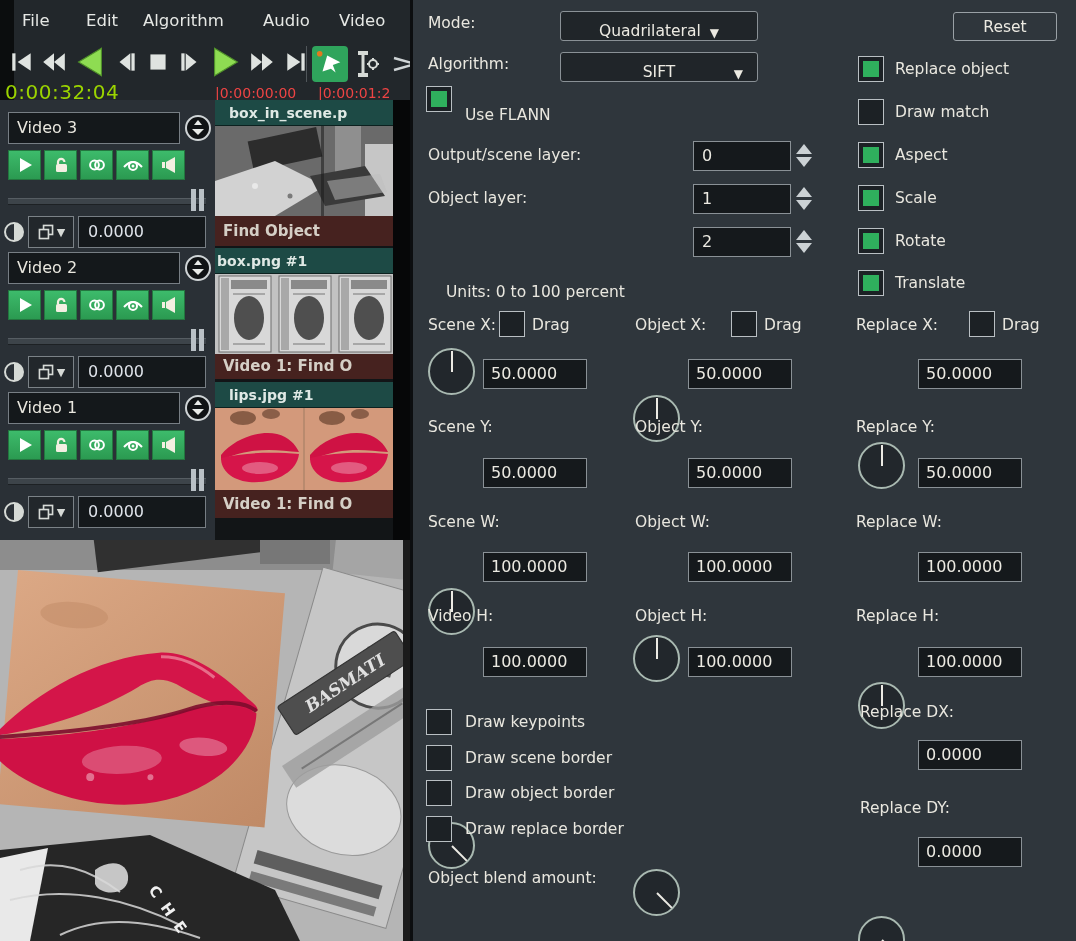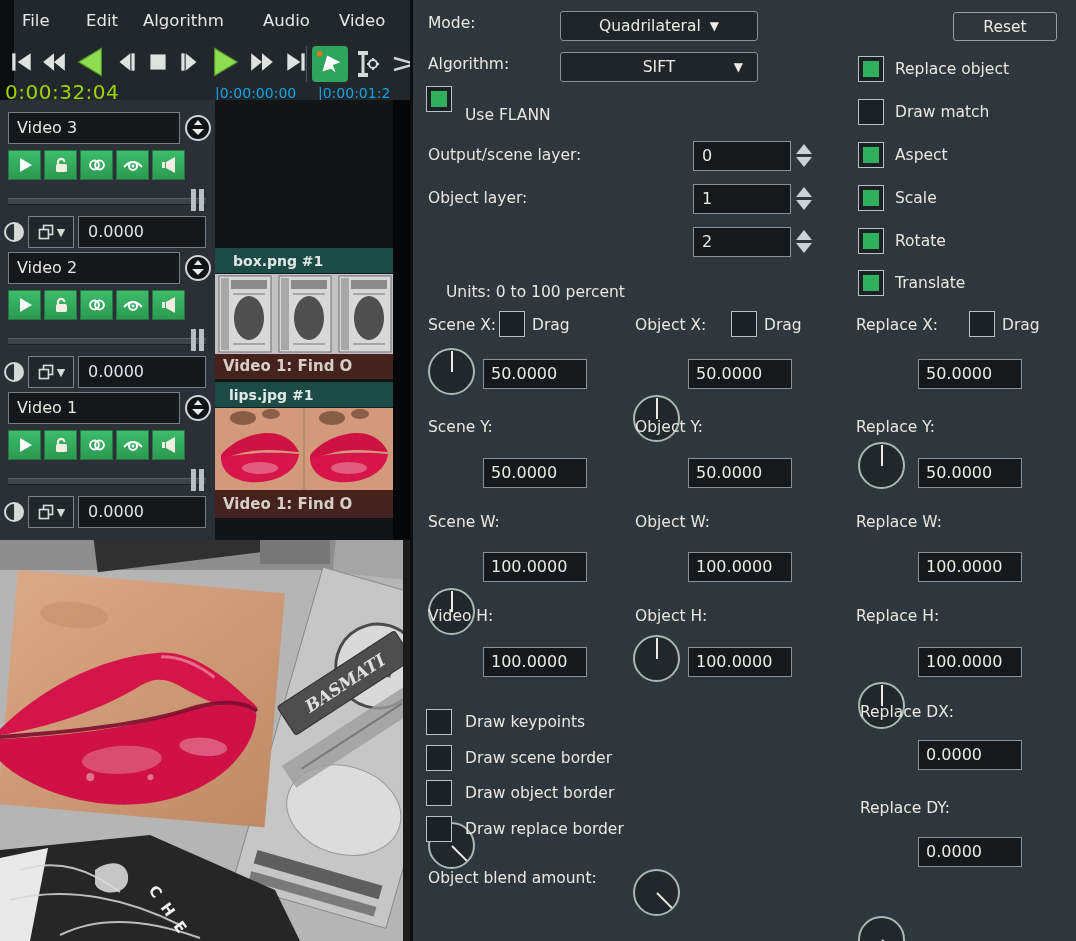--- a/index.html
+++ b/index.html
@@ -11,21 +11,21 @@
   
   #topbar{left:0;top:0;width:410px;height:100px;background:#22272b;}
   #topbar .edge{left:0;top:0;width:14px;height:100px;background:#0b0d0e;}
   .menu-item{top:11px;font-size:16.5px;color:#e6e8e5;cursor:default;}
   .tbtn{top:48px;width:28px;height:28px;display:flex;align-items:center;justify-content:center;}
   .tbtn.big{top:44px;width:36px;height:36px;}
   .tsep{left:306px;top:46px;width:1px;height:36px;background:#50565a;}
   .tool-green{left:312px;top:46px;width:36px;height:36px;background:#2fa45c;border-radius:4px;
               display:flex;align-items:center;justify-content:center;position:absolute;}
   #timecode{left:5px;top:80px;font-size:20px;color:#9bd400;letter-spacing:.5px;}
-  .ruler-mark{top:85px;font-size:14px;color:#0ea5e9;white-space:nowrap;}
+  .ruler-mark{top:85px;font-size:14px;color:#ef4444;white-space:nowrap;}
   
   #trackpanel{left:0;top:100px;width:215px;height:440px;background:#2a3036;}
   .track{position:absolute;left:0;width:215px;height:140px;}
   .tname{position:absolute;left:8px;top:0;width:172px;height:32px;background:#14181b;
          border:1px solid #777e84;color:#e9e7df;font-size:16px;line-height:30px;
          padding-left:8px;box-sizing:border-box;}
   .tdrop{position:absolute;left:184px;top:2px;width:28px;height:28px;}
   .tbtns{position:absolute;left:8px;top:38px;display:flex;gap:3px;}
   .gbtn{width:33px;height:30px;background:linear-gradient(#3dbb6b,#2b9a51);
         border:1px solid #23763f;box-sizing:border-box;display:flex;
@@ -51,21 +51,21 @@
              box-sizing:border-box;white-space:nowrap;overflow:hidden;}
   .clip-foot{background:#46221f;color:#d5cfc6;font-weight:bold;font-size:15px;
              height:100%;line-height:26px;padding-left:8px;box-sizing:border-box;
              white-space:nowrap;overflow:hidden;}
   
   #preview{left:0;top:540px;width:410px;height:401px;background:#3a3a3a;}
   
   #panel{left:410px;top:0;width:666px;height:941px;background:#2f363c;
          border-left:3px solid #0c0e10;box-sizing:border-box;}
   .select{background:#202529;border:1px solid #8a9196;border-radius:3px;color:#eceae2;
-          display:flex;align-items:center;justify-content:center;font-size:15.5px;gap:9px;}
+          display:flex;align-items:flex-end;justify-content:center;font-size:15.5px;gap:9px;}
   .sel-arrow{font-size:12px;color:#eceae2;}
   .btn-reset{background:transparent;border:1px solid #9aa1a6;border-radius:3px;color:#eceae2;
           font-size:15.5px;display:flex;align-items:center;justify-content:center;}
   .cb{width:26px;height:26px;background:#1c2125;border:1px solid #b9bfc3;box-sizing:border-box;}
   .cb .inner{display:none;width:16px;height:16px;background:#2fb05d;margin:4px;}
   .cb.on .inner{display:block;}
   .spinfield{width:98px;height:30px;background:#15191c;border:1px solid #8a9196;color:#eceae2;
           font-size:16px;line-height:28px;padding-left:8px;box-sizing:border-box;}
   .spinarrows{width:18px;display:flex;flex-direction:column;align-items:center;gap:3px;}
   .tri-up{width:0;height:0;border-left:8px solid transparent;border-right:8px solid transparent;
@@ -369,23 +369,41 @@
             </svg>
             <span>▼</span>
           </div>
         <div class="tval">0.0000</div>
       </div>
     </div>
   </div>
 
   <div id="cliparea" class="abs">
 
+    <div class="clip" style="top:0;height:146px">
+      <div class="clip-head">box_in_scene.p</div>
+      <div style="height:90px">
+        <svg width="178" height="90" viewBox="0 0 178 90">
+          <rect width="178" height="90" fill="#6a6a6a"></rect>
+          <rect x="120" y="0" width="26" height="60" fill="#8f8f8f"></rect>
+          <rect x="150" y="18" width="28" height="72" fill="#c6c6c6"></rect>
+          <rect x="35" y="8" width="70" height="30" fill="#2c2c2c" transform="rotate(-12 70 23)"></rect>
+          <polygon points="0,55 60,35 110,60 60,90 0,90" fill="#d2d2d2"></polygon>
+          <polygon points="95,50 150,40 170,70 110,80" fill="#3a3a3a"></polygon>
+          <polygon points="112,55 165,48 172,66 120,74" fill="#bdbdbd" opacity="0.5"></polygon>
+          <rect x="106" y="0" width="3" height="90" fill="#1c1c1c" opacity="0.55"></rect>
+          <circle cx="40" cy="60" r="3" fill="#fff" opacity="0.5"></circle>
+            <circle cx="75" cy="70" r="2.5" fill="#222" opacity="0.5"></circle>
+        </svg>
+      </div>
+      <div class="clip-foot" style="height:30px;line-height:30px">Find Object</div>
+    </div>
 
     <div class="clip" style="top:148px;height:131px">
-      <div class="clip-head" style="padding-left:18px">box.png #1</div>
+      <div class="clip-head" style="padding-left:2px">box.png #1</div>
       <div style="height:80px">
         <svg width="178" height="80" viewBox="0 0 178 80">
           <rect width="178" height="80" fill="#c2c2c2"></rect>
           <g>
             <rect x="4" y="2" width="52" height="76" fill="#d8d8d8" stroke="#6e6e6e"></rect>
               <rect x="6" y="4" width="8" height="72" fill="#a8a8a8"></rect>
             <rect x="16" y="6" width="36" height="9" fill="#8a8a8a"></rect>
               <ellipse cx="34" cy="44" rx="15" ry="22" fill="#4f4f4f"></ellipse>
             <line x1="18" y1="20" x2="50" y2="20" stroke="#777"></line>
               <line x1="18" y1="70" x2="50" y2="70" stroke="#777"></line>

